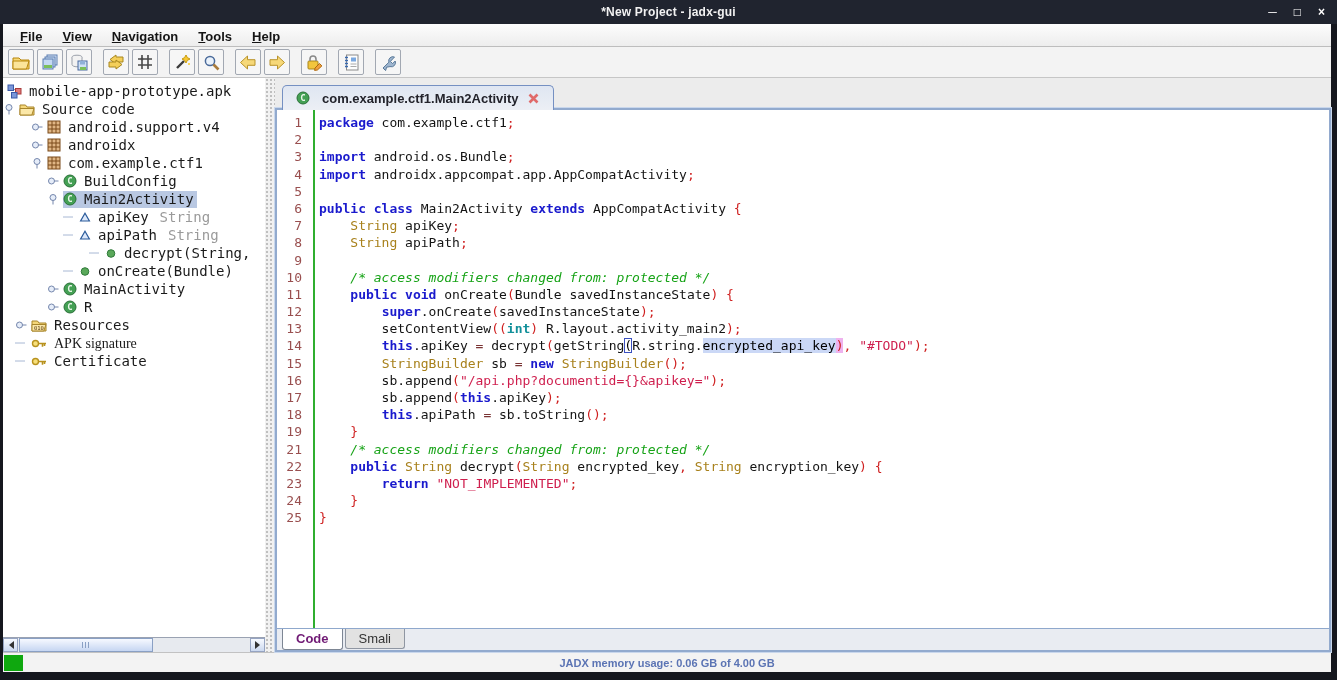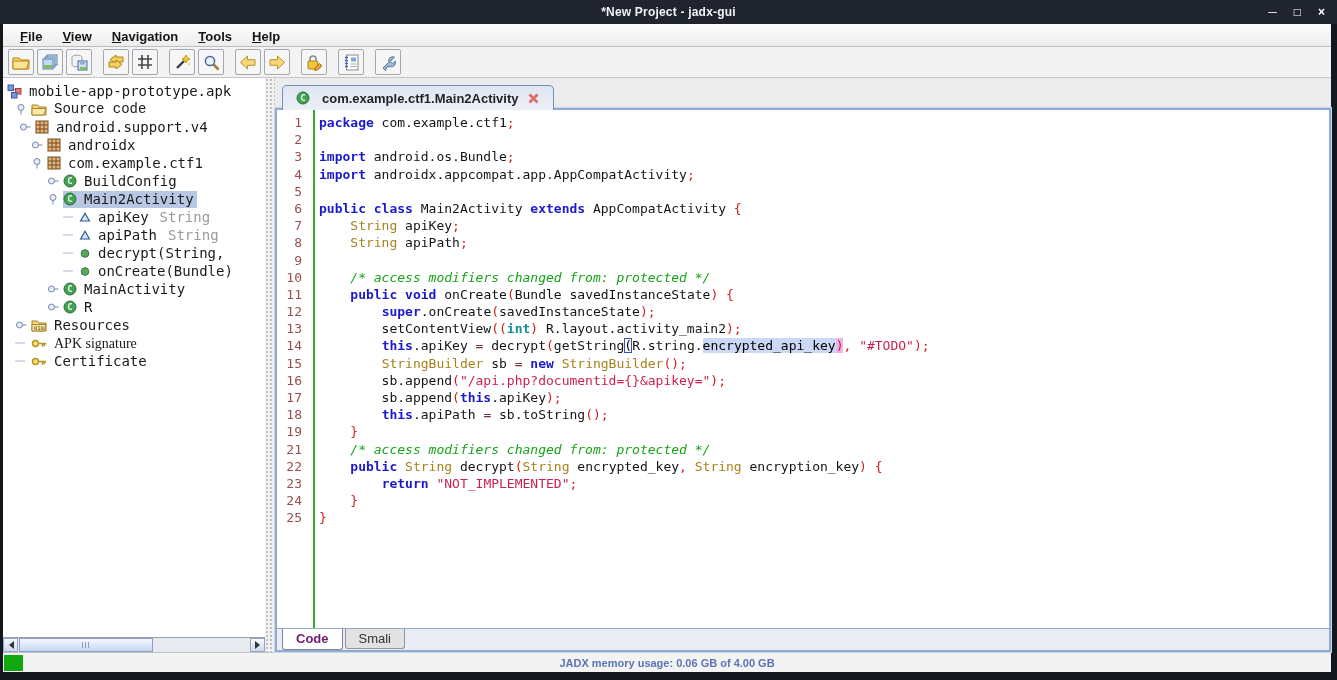--- a/index.html
+++ b/index.html
@@ -222,38 +222,38 @@
                   <svg width="15" height="15">
                     <path d="M4 4L11 7M11 7L7 11" stroke="#9a9a9a"></path>
                     <rect x="1" y="1" width="5.5" height="5.5" fill="#7a96d8" stroke="#3a5aa8"></rect>
                     <rect x="8.5" y="4.5" width="5.5" height="5.5" fill="#e07a7a" stroke="#a83a3a"></rect>
                     <rect x="4.5" y="8.5" width="5.5" height="5.5" fill="#7a96d8" stroke="#3a5aa8"></rect>
                   </svg>
                 </span>
                 <span class="tree-label">mobile-app-prototype.apk</span>
               </span>
             </div>
-            <div class="tree-row" style="padding-left: 12px; font-family: Liberation Mono, monospace;">
+            <div class="tree-row" style="padding-left: 0;">
               <span class="tree-cell">
                 <svg width="12" height="12">
                   <circle cx="6" cy="4.5" r="3" fill="#e6edf9" stroke="#7486ac"></circle>
                   <path d="M6 7.5v4" stroke="#7486ac"></path>
                 </svg>
               </span>
               <span class="sel-wrap">
                 <span class="tree-icon">
                   <svg width="16" height="13">
                     <path d="M1 2h5.5L8 4h7v8H1z" fill="#f5d77a" stroke="#a8852a"></path>
                     <path d="M1 5.5h14L12.8 12H1z" fill="#fbe8a8" stroke="#a8852a"></path>
                   </svg>
                 </span>
                 <span class="tree-label">Source code</span>
               </span>
             </div>
-            <div class="tree-row" style="padding-left: 16px;">
+            <div class="tree-row" style="padding-left: 28px;">
               <span class="tree-cell">
                 <svg width="12" height="12">
                   <circle cx="4.5" cy="6" r="3" fill="#e6edf9" stroke="#7486ac"></circle>
                   <path d="M7.5 6h4" stroke="#7486ac"></path>
                 </svg>
               </span>
               <span class="sel-wrap">
                 <span class="tree-icon">
                   <svg width="14" height="14">
                     <rect x="1" y="1" width="12" height="12" fill="#e0b684" stroke="#7a4a1a"></rect>
@@ -356,21 +356,21 @@
               <span class="sel-wrap">
                 <span class="tree-icon">
                   <svg width="12" height="12">
                     <path d="M6 2.2L10.4 10H1.6z" fill="#dce8fa" stroke="#2a5a9a" stroke-width="1.2"></path>
                   </svg>
                 </span>
                 <span class="tree-label">apiPath</span>
               </span>
               <span class="suffix">String</span>
             </div>
-            <div class="tree-row" style="padding-left: 60px;">
+            <div class="tree-row" style="padding-left: 86px;">
               <span class="tree-cell">
                 <svg width="12" height="12">
                   <path d="M0 6h10" stroke="#a8b8d4"></path>
                 </svg>
               </span>
               <span class="sel-wrap">
                 <span class="tree-icon">
                   <svg width="12" height="12">
                     <circle cx="6" cy="6.5" r="3.8" fill="#5aa85a" stroke="#2f7a3a"></circle>
                   </svg>

